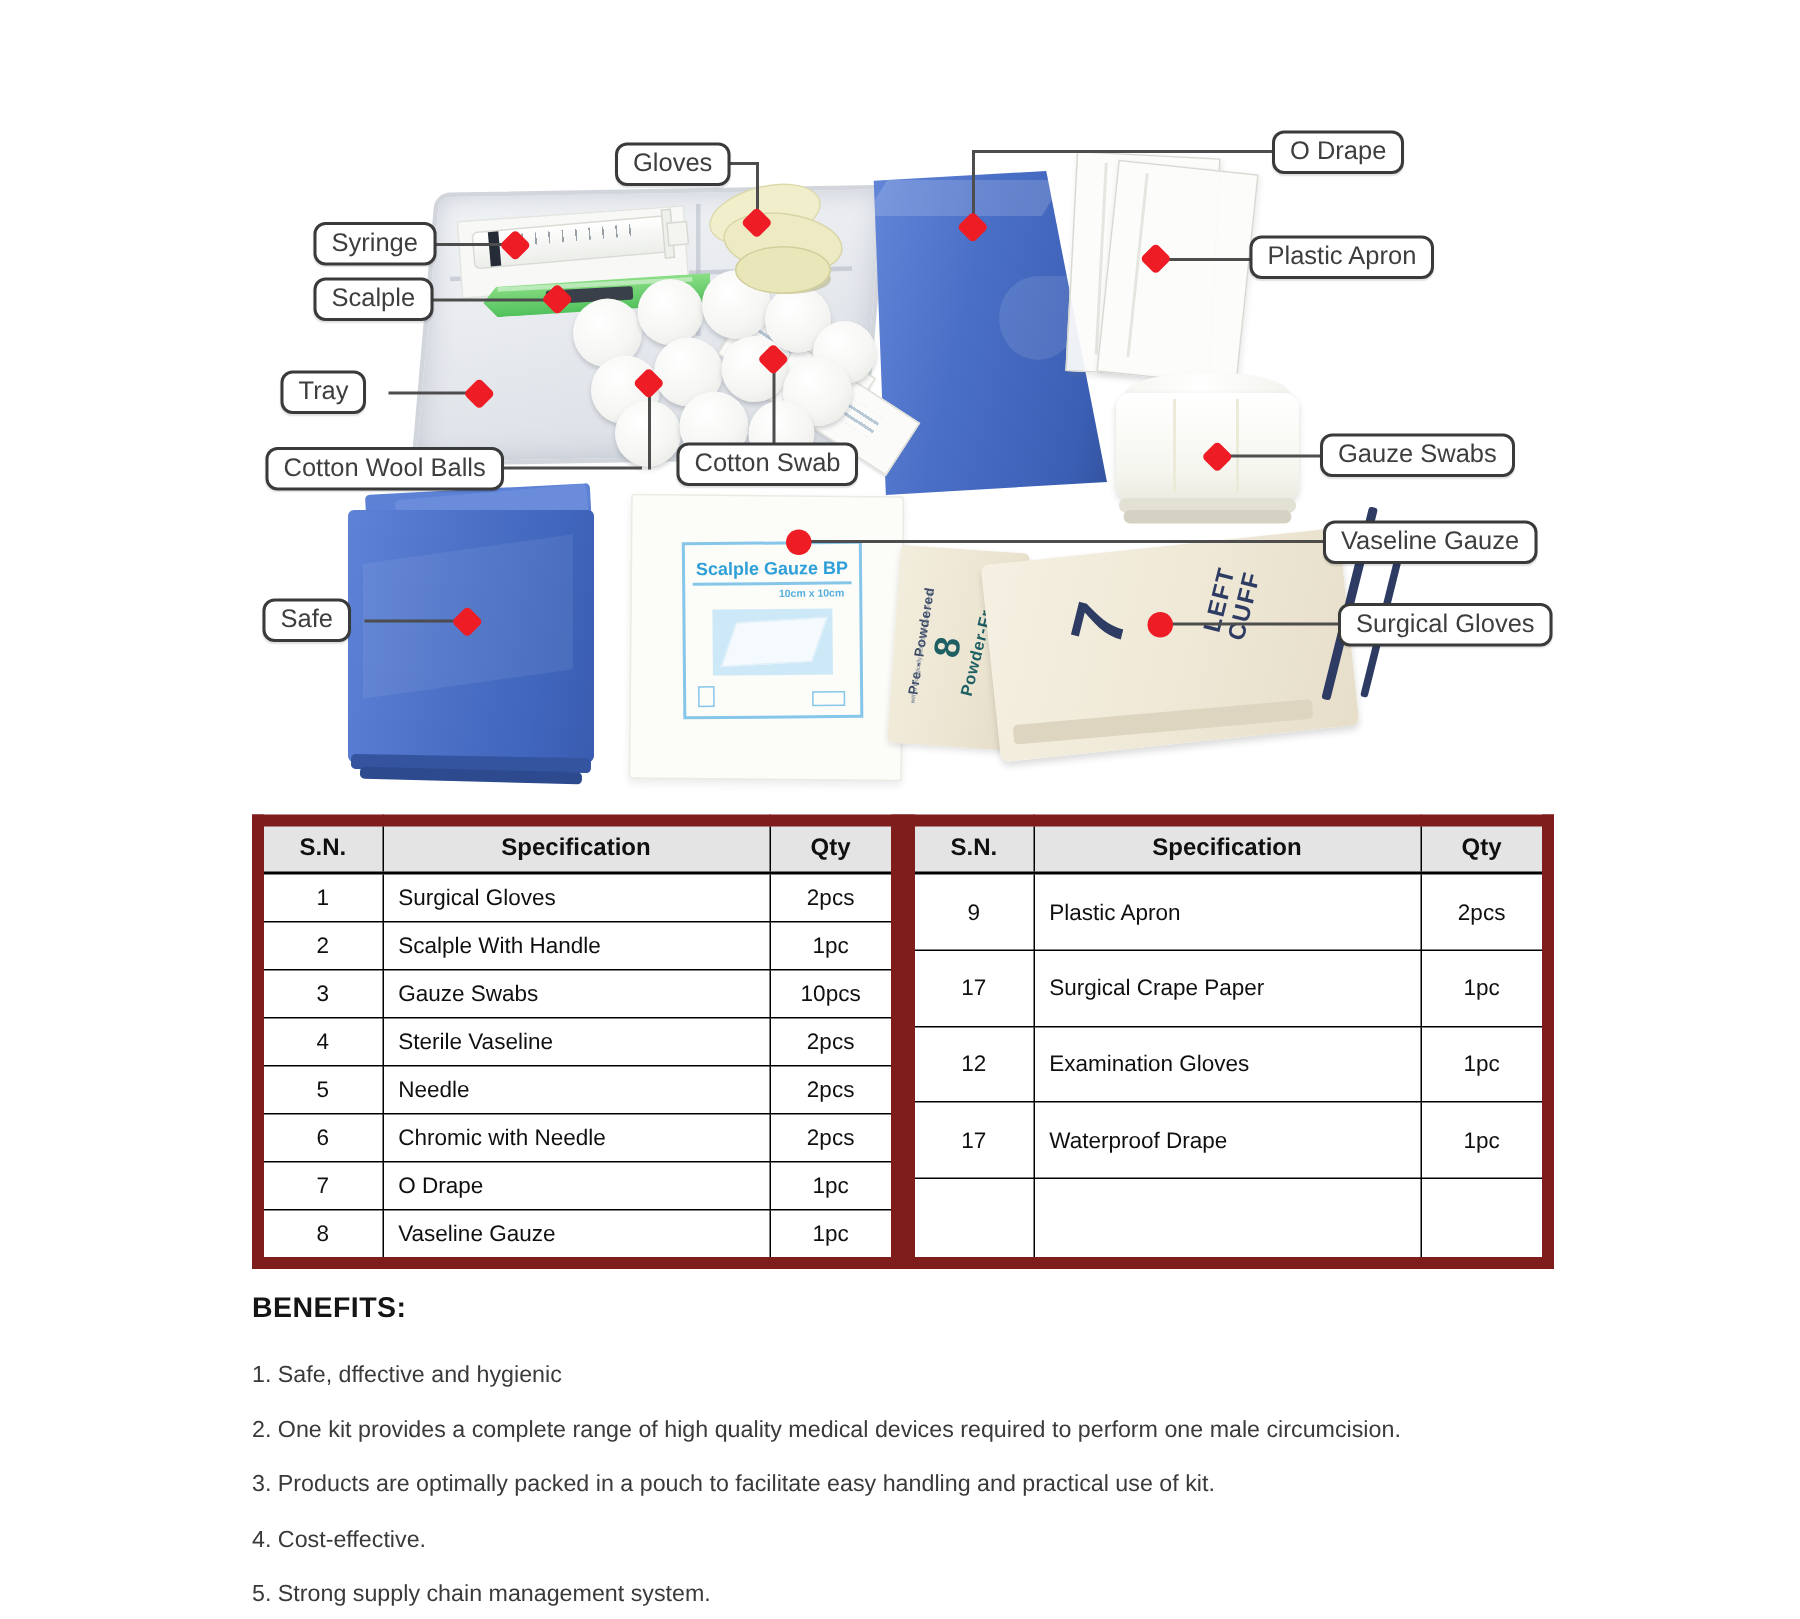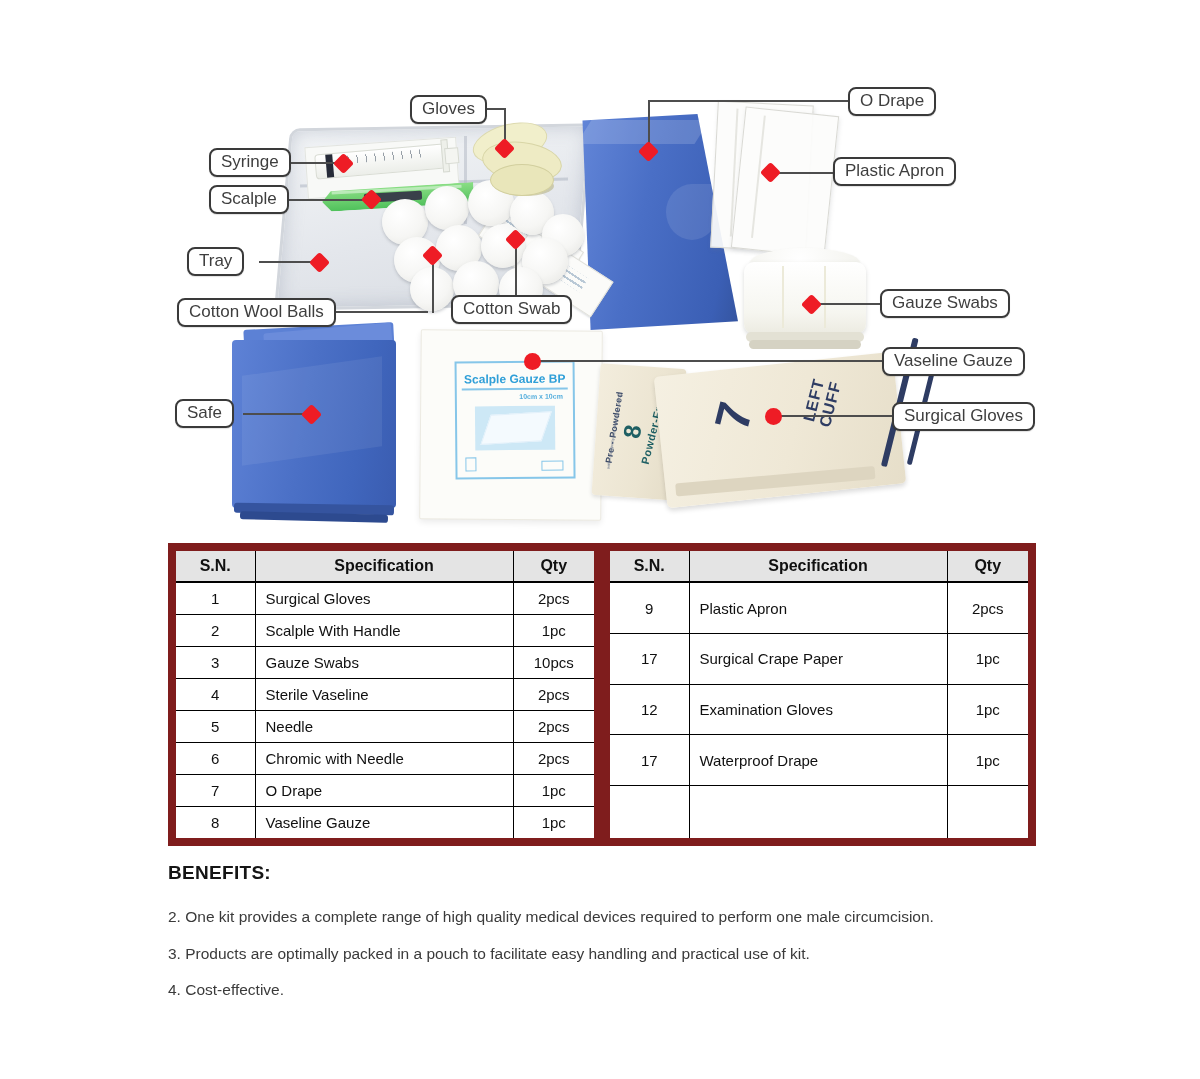--- a/index.html
+++ b/index.html
@@ -383,18 +383,20 @@
             <td class="sn"></td>
             <td class="spec"></td>
             <td class="qty"></td>
           </tr>
       </tbody>
     </table>
   </div>
 
   <div class="benefits">
     <div class="benefits-heading">BENEFITS:</div>
+    <p>1. Safe, dffective and hygienic</p>
     <p>2. One kit provides a complete range of high quality medical devices required to perform one male circumcision.</p>
     <p>3. Products are optimally packed in a pouch to facilitate easy handling and practical use of kit.</p>
     <p>4. Cost-effective.</p>
+    <p>5. Strong supply chain management system.</p>
   </div>
 
 </div>
 
 </body></html>

